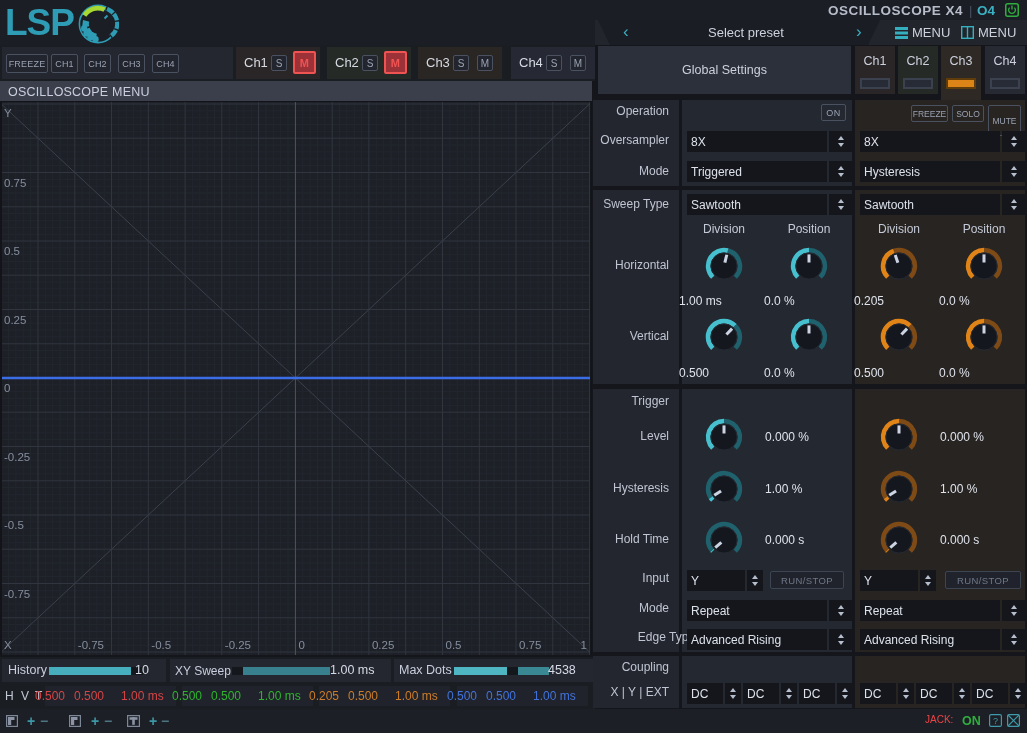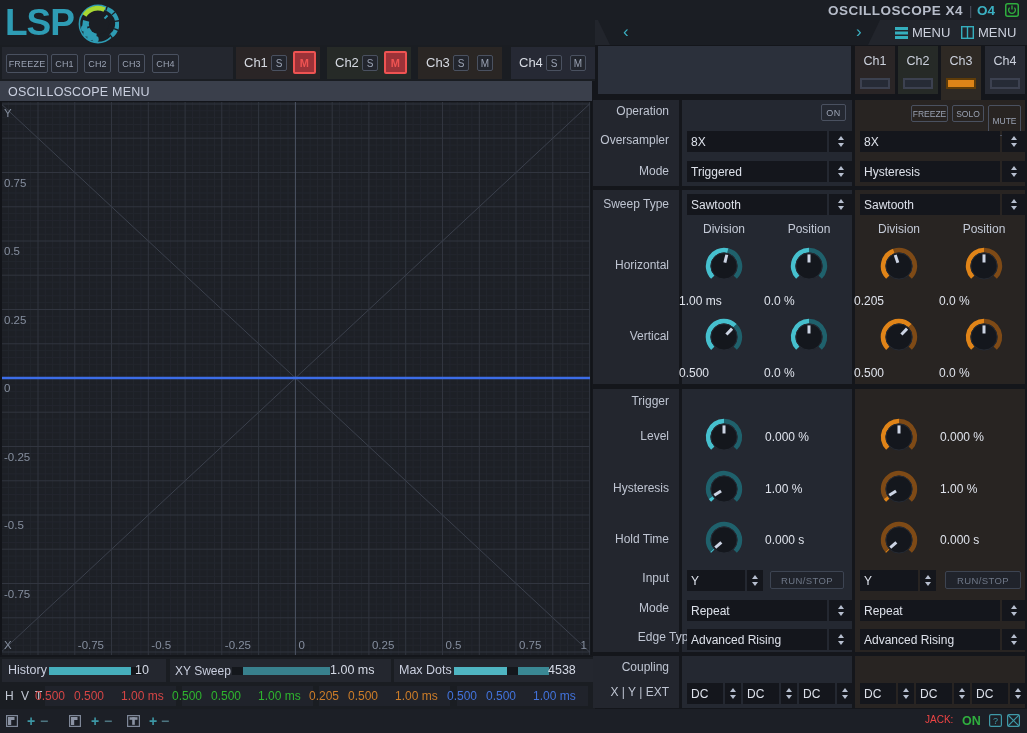--- a/index.html
+++ b/index.html
@@ -37,20 +37,21 @@
 <div class="abs" style="left:969px;top:3px;color:#4c5262;font-size:13px">|</div>
 <div class="abs" style="left:977px;top:3px;font-size:13.5px;font-weight:bold;color:#3bb0c2">O4</div>
 <svg class="abs" style="left:1005px;top:3px" width="14" height="14" viewBox="0 0 14 14">
 <rect x="0.75" y="0.75" width="12.5" height="12.5" rx="2" fill="none" stroke="#2fae3e" stroke-width="1.5"></rect>
 <path d="M 4.6 4.6 A 3.4 3.4 0 1 0 9.4 4.6" fill="none" stroke="#2fae3e" stroke-width="1.3"></path>
 <line x1="7" y1="2.6" x2="7" y2="6.4" stroke="#2fae3e" stroke-width="1.3"></line>
 </svg>
 <div class="abs" style="left:595px;top:20px;width:432px;height:25px;background:#22252c"></div>
 <div class="abs" style="left:598px;top:20px;width:282px;height:25px;background:#1a1d23;clip-path:polygon(0 0,100% 0,calc(100% - 12px) 100%,12px 100%)"></div>
 <div class="abs" style="left:623px;top:22px;color:#3bb0c2;font-size:17px">‹</div>
+<div class="abs" style="left:640px;top:25px;width:212px;text-align:center;color:#ccd1dd;font-size:13px">Select preset</div>
 <div class="abs" style="left:856px;top:22px;color:#3bb0c2;font-size:17px">›</div>
 <svg class="abs" style="left:895px;top:26px" width="13" height="13" viewBox="0 0 13 13">
 <rect x="0" y="1" width="13" height="3" fill="#35aebd"></rect>
       <rect x="0" y="5.5" width="13" height="3" fill="#35aebd"></rect>
       <rect x="0" y="10" width="13" height="3" fill="#35aebd"></rect>
 </svg>
 <div class="abs" style="left:912px;top:25px;color:#ccd1dd;font-size:13px">MENU</div>
 <svg class="abs" style="left:961px;top:26px" width="13" height="13" viewBox="0 0 13 13">
 <rect x="0.7" y="0.7" width="11.6" height="11.6" fill="none" stroke="#35aebd" stroke-width="1.4"></rect>
 <line x1="6.5" y1="1" x2="6.5" y2="12" stroke="#35aebd" stroke-width="1.4"></line>
@@ -175,20 +176,21 @@
 <svg class="abs" style="left:989px;top:714px" width="13" height="13" viewBox="0 0 13 13">
 <rect x="0.6" y="0.6" width="11.8" height="11.8" rx="1.5" fill="none" stroke="#3f99a8" stroke-width="1.2"></rect>
 <text x="6.5" y="10" fill="#3f99a8" font-size="9" text-anchor="middle" font-family="Liberation Sans">?</text>
     </svg>
 <svg class="abs" style="left:1007px;top:714px" width="13" height="13" viewBox="0 0 13 13">
 <rect x="0.6" y="0.6" width="11.8" height="11.8" rx="1.5" fill="none" stroke="#3f99a8" stroke-width="1.2"></rect>
 <line x1="1" y1="1" x2="12" y2="12" stroke="#3f99a8" stroke-width="1.1"></line>
 <line x1="12" y1="1" x2="1" y2="12" stroke="#3f99a8" stroke-width="1.1"></line>
     </svg>
 <div class="abs" style="left:598px;top:46px;width:253px;height:48px;background:#2b303b"></div>
+<div class="abs" style="left:598px;top:46px;width:253px;height:48px;display:flex;align-items:center;justify-content:center;color:#ccd1dd;font-size:12.5px">Global Settings</div>
 <div class="abs" style="left:855px;top:46px;width:40px;height:48px;background:#2a2526"></div>
 <div class="abs" style="left:855px;top:54px;width:40px;text-align:center;color:#ccd1dd;font-size:12.5px">Ch1</div>
 <div class="abs" style="left:860px;top:78px;width:30px;height:11px;background:#3c4150"></div>
 <div class="abs" style="left:862px;top:80px;width:26px;height:7px;background:#262b36"></div>
 <div class="abs" style="left:898px;top:46px;width:40px;height:48px;background:#262a27"></div>
 <div class="abs" style="left:898px;top:54px;width:40px;text-align:center;color:#ccd1dd;font-size:12.5px">Ch2</div>
 <div class="abs" style="left:903px;top:78px;width:30px;height:11px;background:#3c4150"></div>
 <div class="abs" style="left:905px;top:80px;width:26px;height:7px;background:#262b36"></div>
 <div class="abs" style="left:941px;top:46px;width:40px;height:48px;background:#2e2924"></div>
 <div class="abs" style="left:941px;top:54px;width:40px;text-align:center;color:#ccd1dd;font-size:12.5px">Ch3</div>

